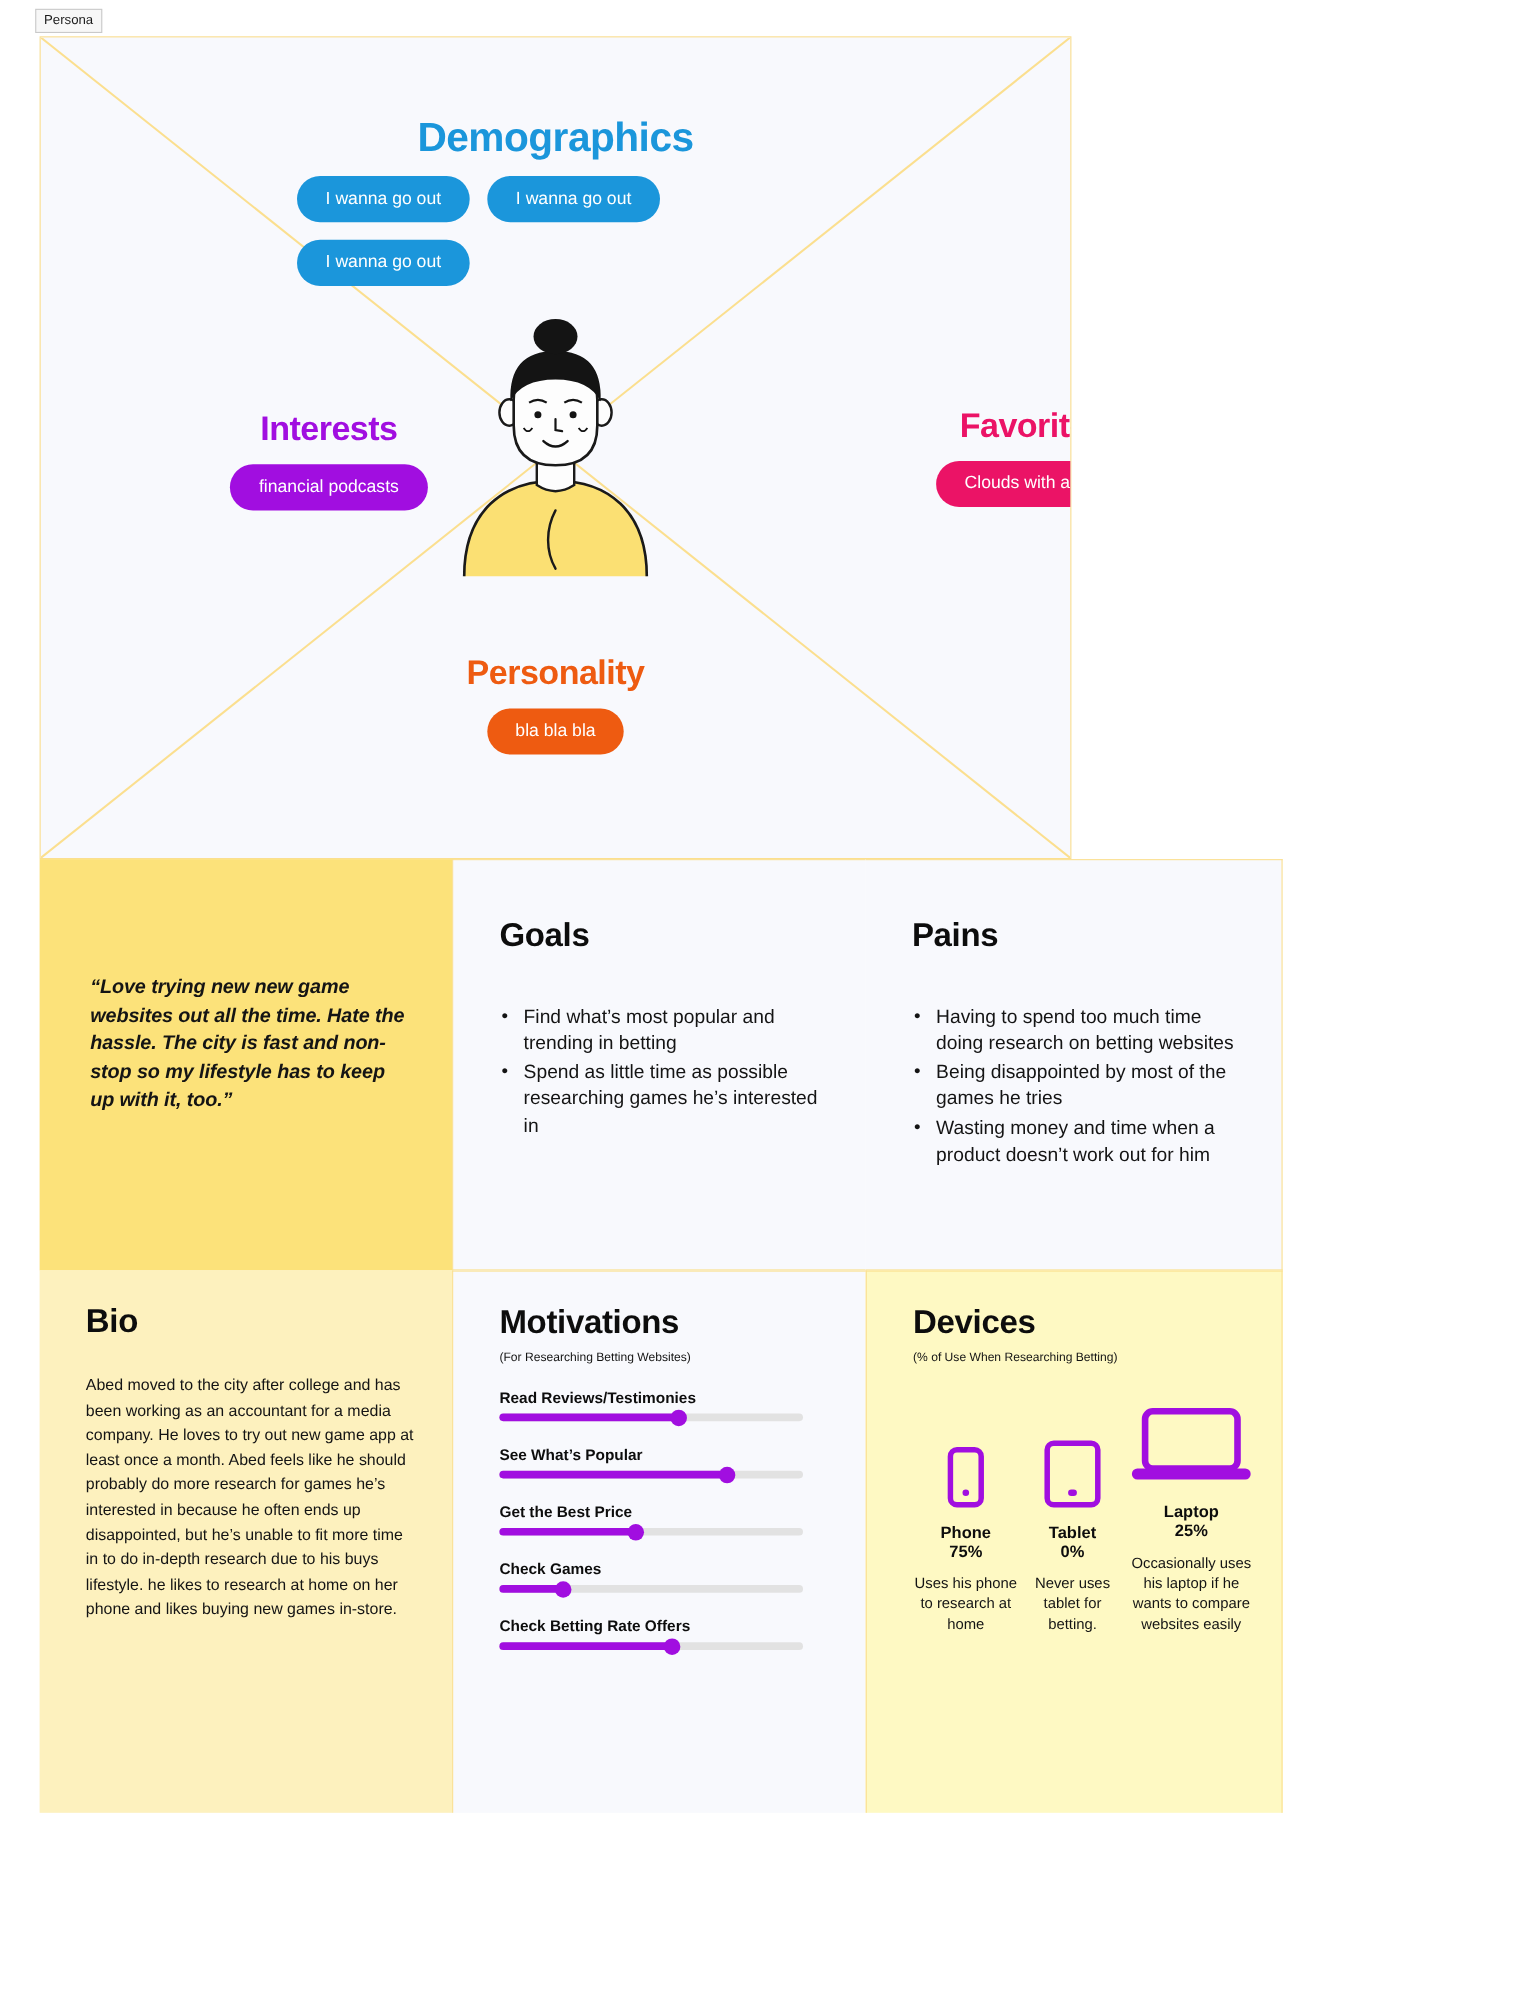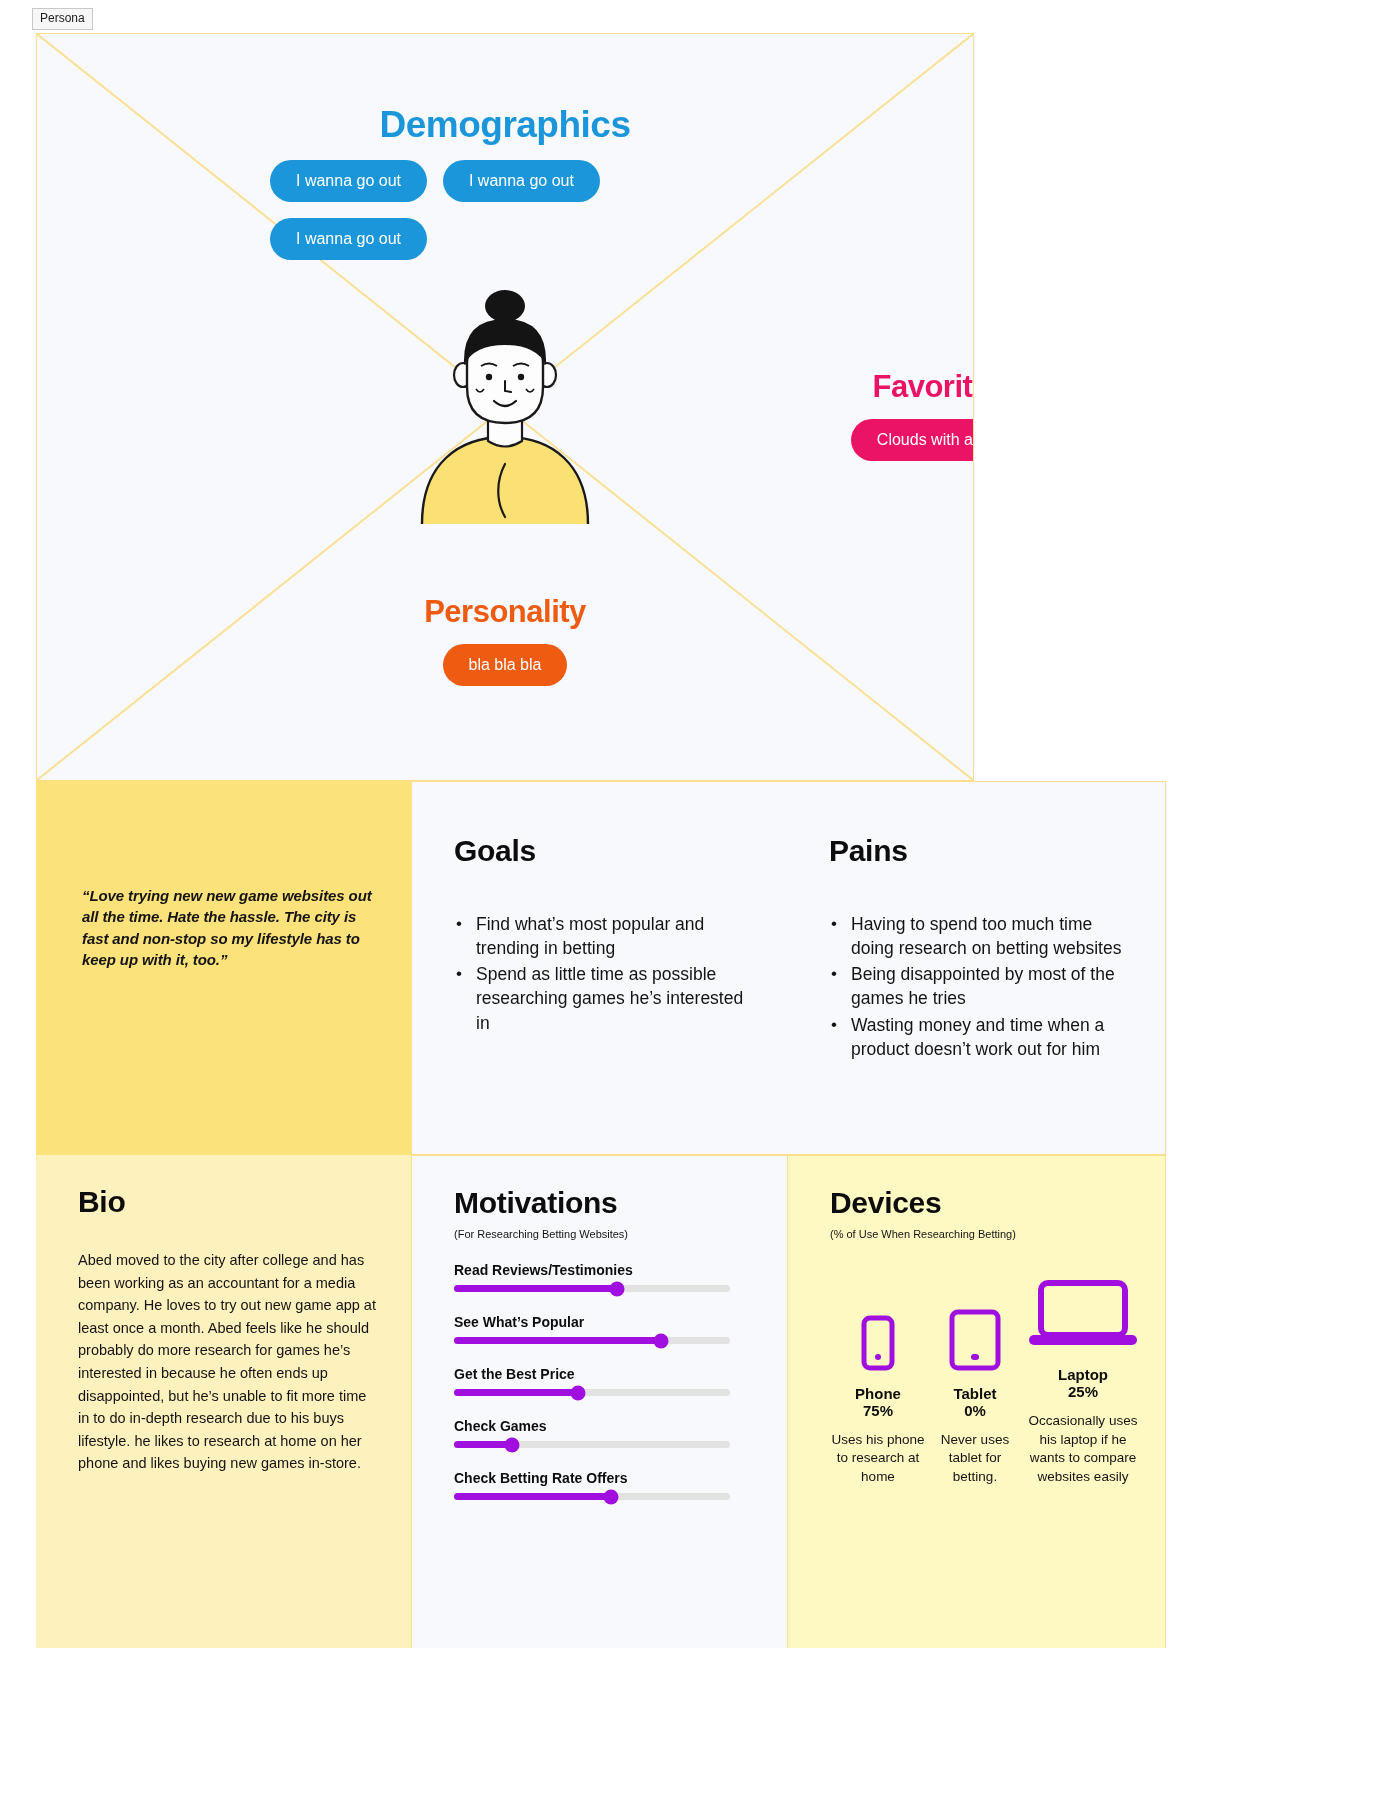--- a/index.html
+++ b/index.html
@@ -58,21 +58,21 @@
 
   
   .avatar { position:absolute; left:50%; top:255px; transform: translateX(-50%); width: 190px; height: 235px; }
 
   
   .row1 { position:absolute; left:36px; top:781px; width:1130px; height: 374px; display:flex; }
   .quote-cell {
     width: 375px; background:#fce27a; padding: 104px 36px 0 46px;
   }
   .quote-text {
-    font-size: 15px; font-style: italic; font-weight:700; line-height: 1.42;
+    font-size: 18px; font-style: italic; font-weight:700; line-height: 1.42;
     color:#141414; letter-spacing: -0.1px;
   }
   .goals-cell { width: 376px; border-left:1.5px solid #fbdf8f; border-top:1.5px solid #fbdf8f; border-bottom:1.5px solid #fbdf8f; background:#f8f9fd; padding: 52px 30px 0 42px; }
   .pains-cell { width: 379px; border:1.5px solid #fbdf8f; border-left:none; background:#f8f9fd; padding: 52px 26px 0 42px; }
   .cell-h { font-size: 30px; font-weight:700; color:#0d0d0d; letter-spacing:-0.3px; }
   .bullets { margin-top: 44px; list-style:none; }
   .bullets li {
     position:relative; font-size: 17.5px; line-height: 1.38; color:#141414;
     padding-left: 22px; margin-bottom: 2px;
   }
@@ -151,20 +151,26 @@
 
           <path d="M95 92 L95 102 L101 103" fill="none" stroke="#141414" stroke-width="2" stroke-linecap="round"></path>
 
           <path d="M84 112 Q95 122 106 112" fill="none" stroke="#141414" stroke-width="2.2" stroke-linecap="round"></path>
 
           <path d="M66 100 Q70 106 74 100" fill="none" stroke="#141414" stroke-width="1.6"></path>
           <path d="M116 100 Q120 106 124 100" fill="none" stroke="#141414" stroke-width="1.6"></path>
         </svg>
       </div>
 
+      <div class="interests-block">
+        <div class="sec-title interests-title">Interests</div>
+        <div class="one-chip">
+          <span class="chip purple">financial podcasts</span>
+        </div>
+      </div>
 
       <div class="fav-block">
         <div class="sec-title fav-title">Favorite Apps</div>
         <div class="one-chip">
           <span class="chip pink">Clouds with animal shapes</span>
         </div>
       </div>
 
       <div class="pers-block">
         <div class="sec-title pers-title">Personality</div>

